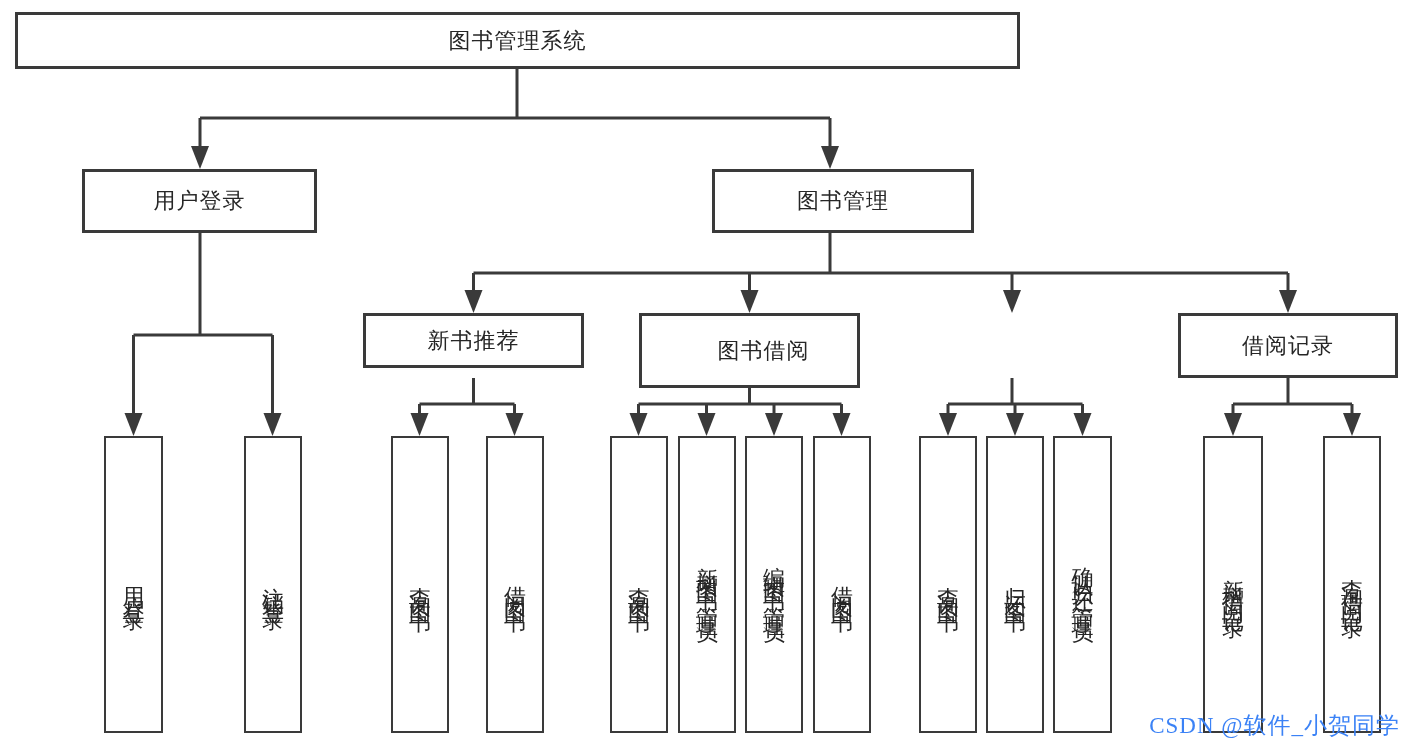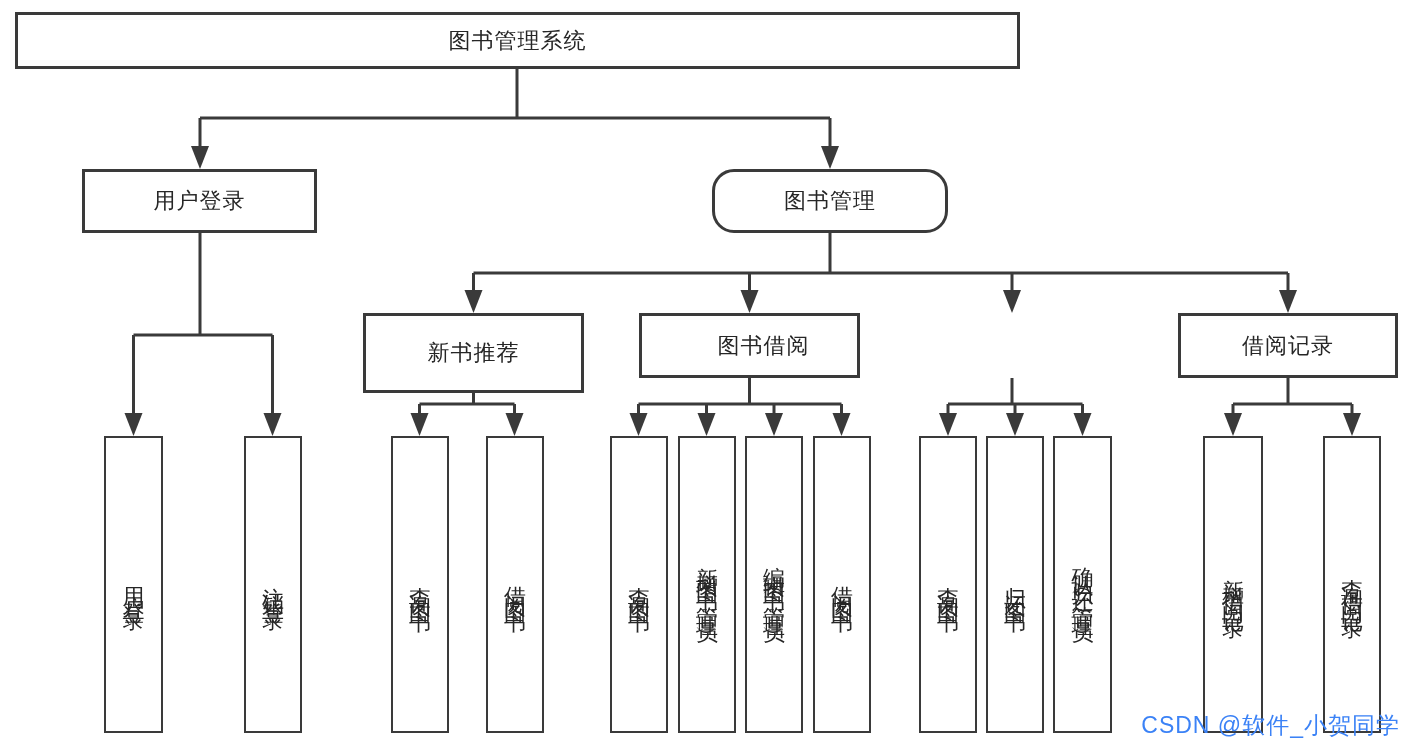--- a/index.html
+++ b/index.html
@@ -1,21 +1,21 @@
 <!DOCTYPE html>
 <html><head>
 <meta charset="utf-8">
 <style>
   html, body { margin: 0; padding: 0; background: #ffffff; }
   #canvas {
     position: relative;
     width: 1405px;
     height: 747px;
     background: #ffffff;
-    font-family: Liberation Sans, sans-serif;
+    font-family: Liberation Serif, serif;
     overflow: hidden;
   }
   #wires {
     position: absolute;
     left: 0; top: 0;
     width: 1405px; height: 747px;
     z-index: 1;
   }
   .hbox {
     position: absolute;
@@ -108,24 +108,24 @@
       <polygon points="1073.5,413 1091.5,413 1082.5,436"></polygon>
 
       <polygon points="1224,413 1242,413 1233,436"></polygon>
       <polygon points="1343,413 1361,413 1352,436"></polygon>
     </g>
   </svg>
 
   <div class="hbox" style="left:15px; top:12px; width:1005px; height:57px;">图书管理系统</div>
 
   <div class="hbox" style="left:82px; top:169px; width:235px; height:64px;">用户登录</div>
-  <div class="hbox" style="left:712px; top:169px; width:236px; height:64px;border-radius:22px;">图书管理</div>
+  <div class="hbox" style="left:712px; top:169px; width:262px; height:64px;">图书管理</div>
 
-  <div class="hbox" style="left:363px; top:313px; width:221px; height:80px;">新书推荐</div>
-  <div class="hbox" style="left:639px; top:313px; width:221px; height:65px;padding-left:28px;">图书借阅</div>
+  <div class="hbox" style="left:363px; top:313px; width:221px; height:55px;">新书推荐</div>
+  <div class="hbox" style="left:639px; top:313px; width:221px; height:75px;padding-left:28px;">图书借阅</div>
   <div class="hbox" style="left:1178px; top:313px; width:220px; height:65px;">借阅记录</div>
 
   <div class="vbox" style="left:104px; top:436px; width:59px; height:297px;">
     <span>用户登录</span>
   </div>
   <div class="vbox" style="left:244px; top:436px; width:58px; height:297px;">
     <span>注销登录</span>
   </div>
 
   <div class="vbox" style="left:391px; top:436px; width:58px; height:297px;">

